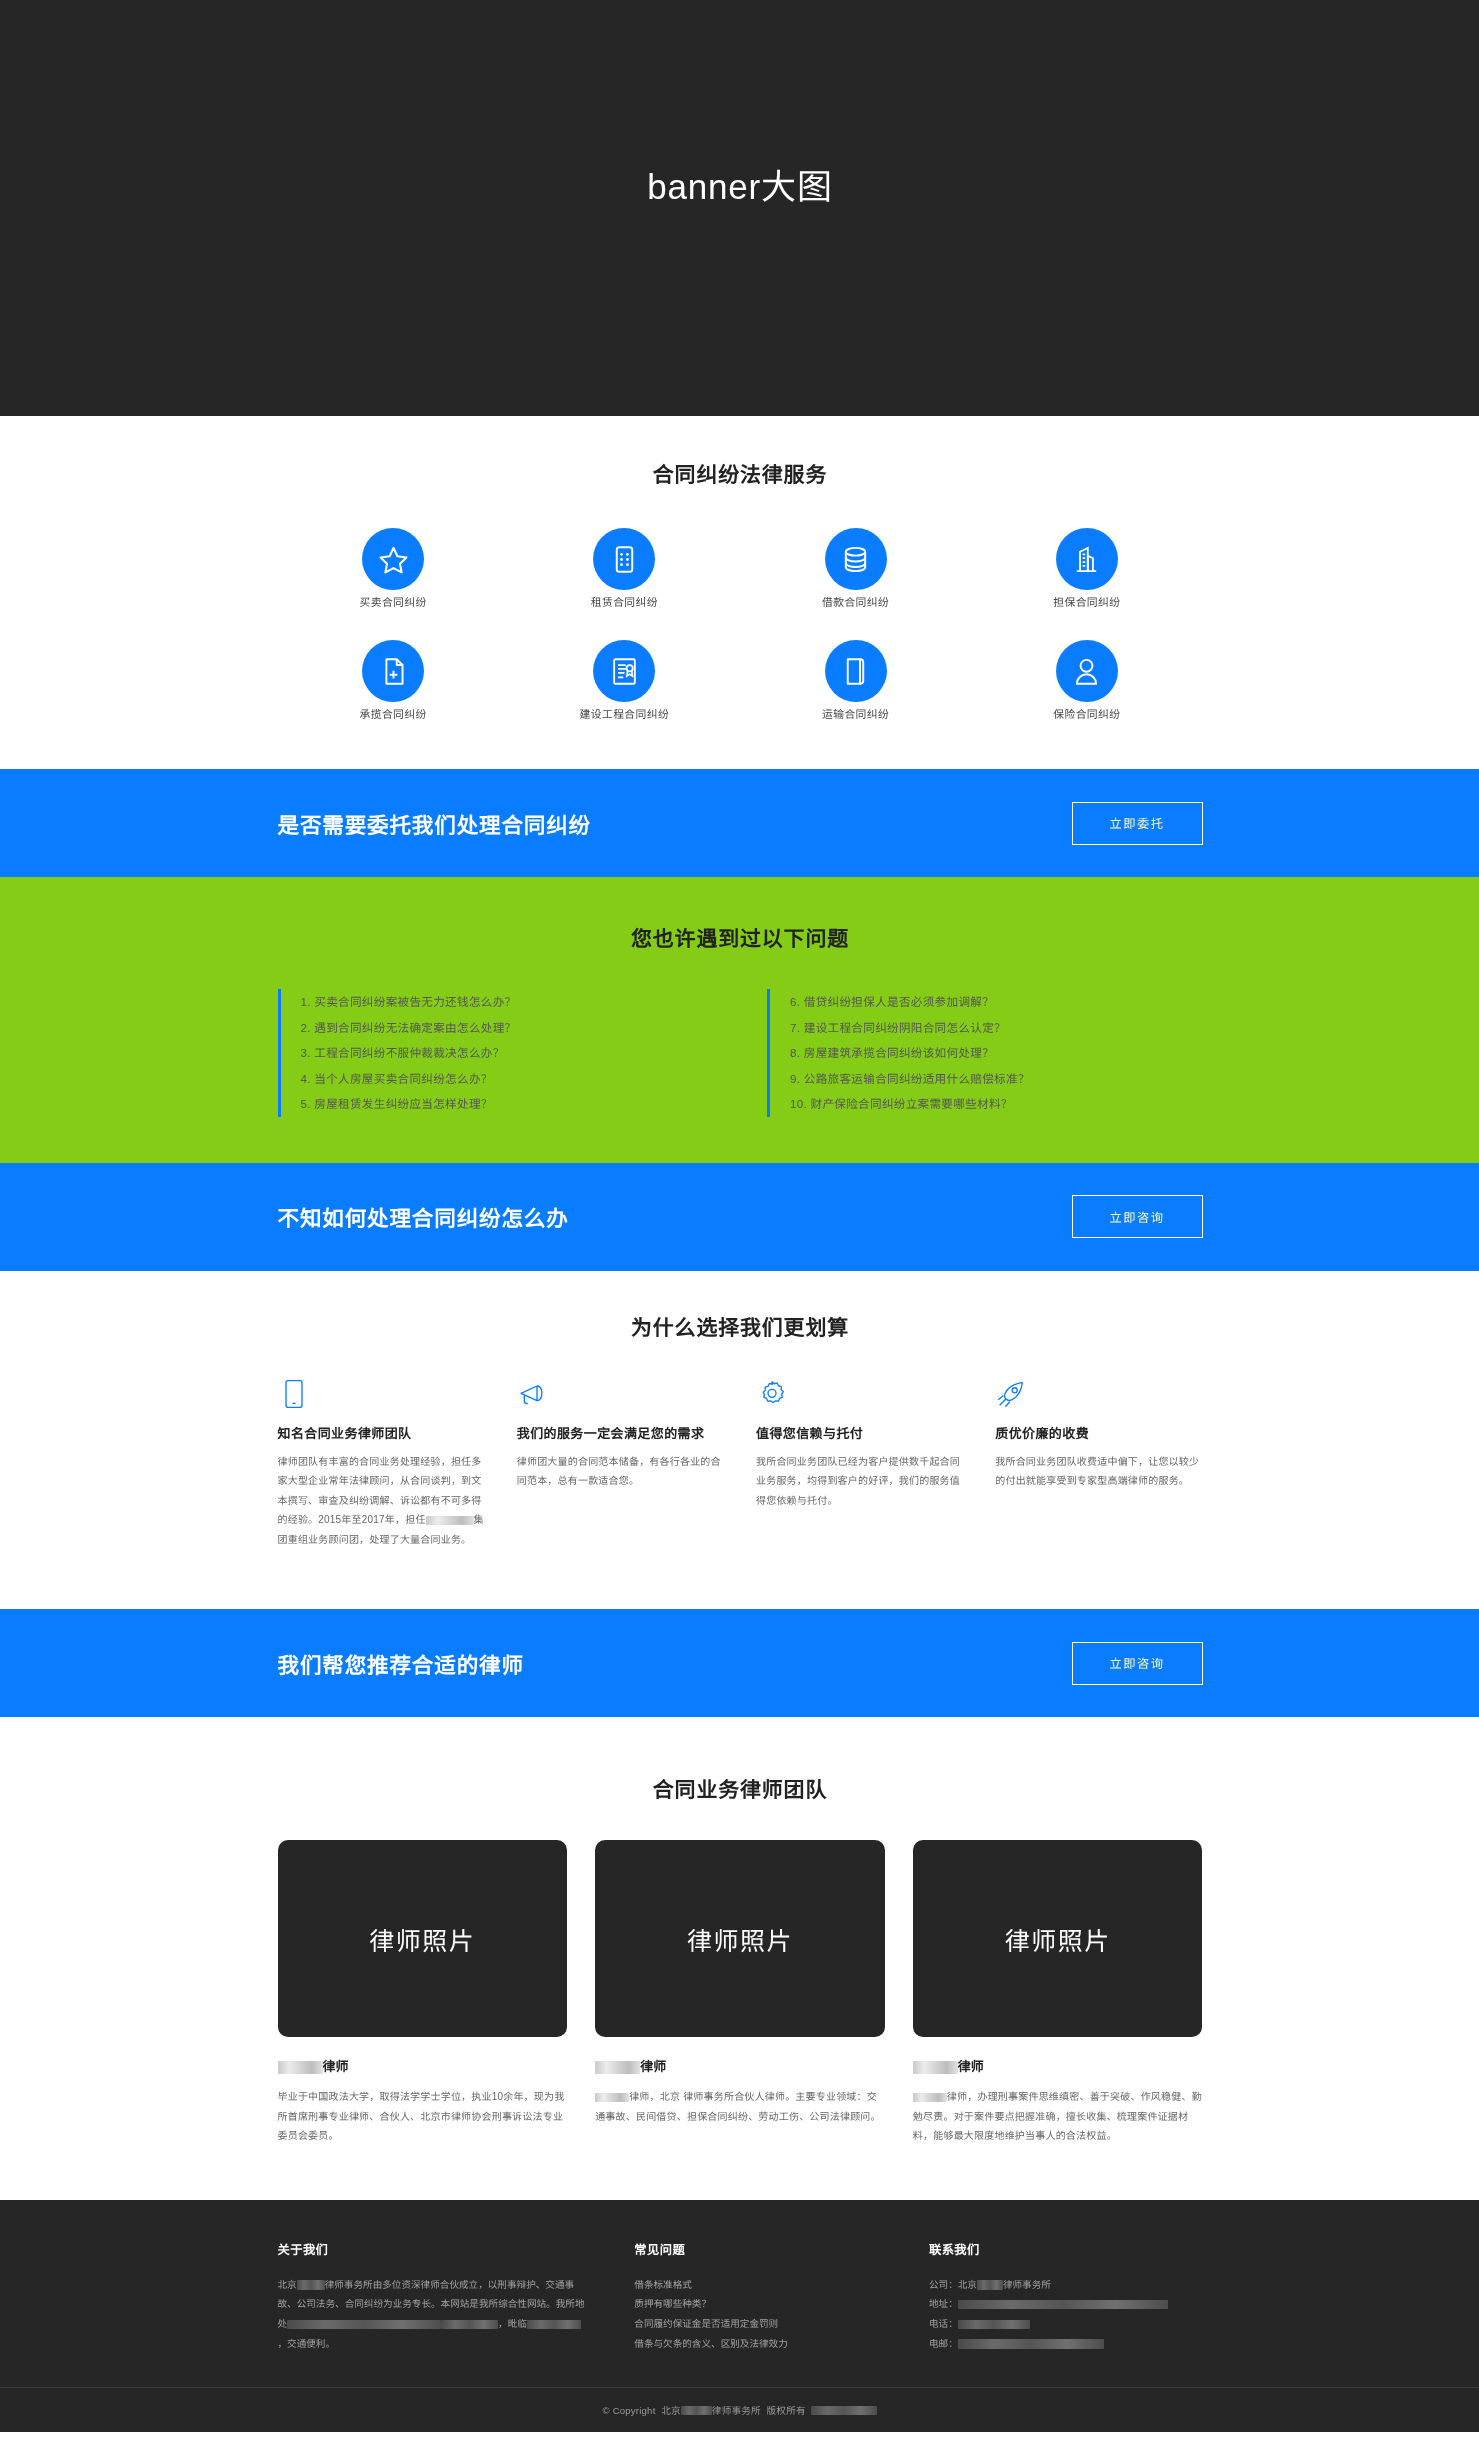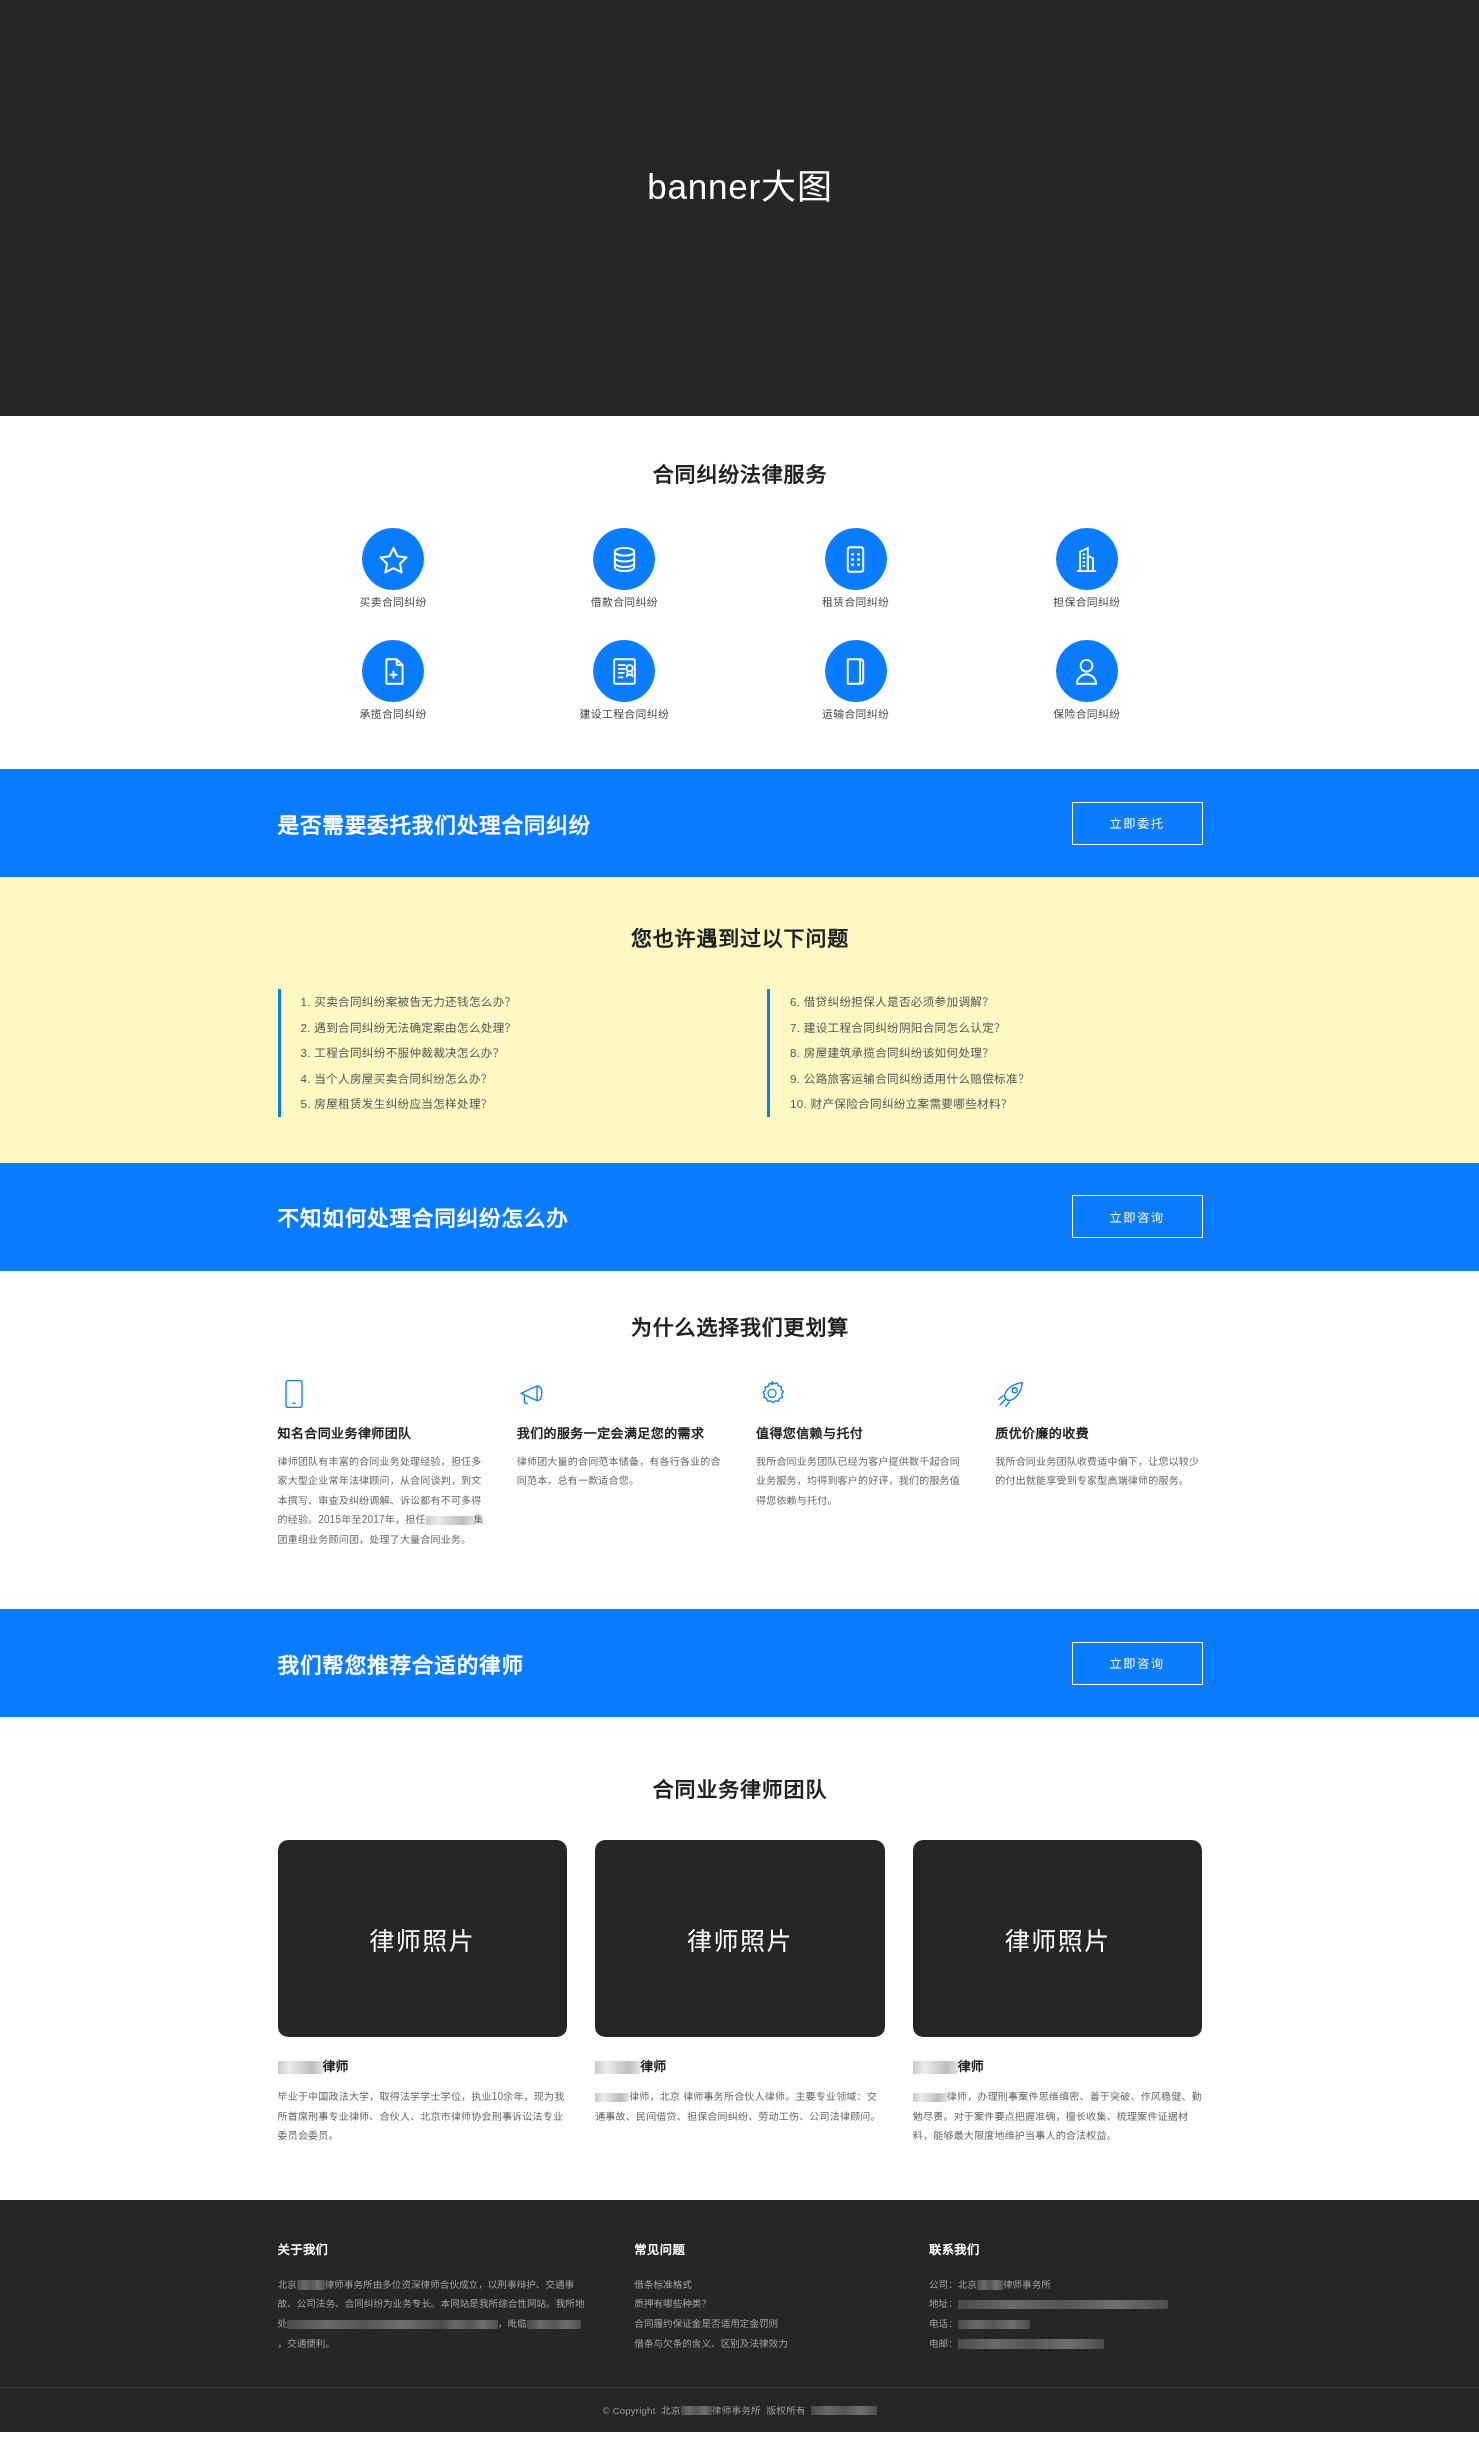--- a/index.html
+++ b/index.html
@@ -93,21 +93,21 @@
     font-family:inherit;
     letter-spacing:1.5px;
     cursor:pointer;
     display:flex;
     align-items:center;
     justify-content:center;
     text-align:center;
   }
 
   
-  .questions { background:#fef9c3; padding:45px 16px 46px; }
+  .questions { background:#84cc16; padding:45px 16px 46px; }
   .q-cols {
     display:grid;
     grid-template-columns:1fr 1fr;
     column-gap:54px;
     margin-top:37px;
   }
   .q-col {
     border-left:3.1px solid #0a7cff;
     padding-left:20px;
   }
@@ -251,42 +251,42 @@
           <svg viewBox="0 0 24 24" fill="none" stroke="#fff" stroke-width="1.6" stroke-linejoin="round">
               <polygon points="12,3 15,9.5 22,10.4 17,15.2 18.3,22 12,18.7 5.7,22 7,15.2 2,10.4 9,9.5"></polygon>
             </svg>
         </div>
         <div class="icon-label">买卖合同纠纷</div>
       </div>
 
       <div class="icon-cell">
         <div class="icon-circle">
           <svg viewBox="0 0 24 24" fill="none" stroke="#fff" stroke-width="1.5">
-              <ellipse cx="12" cy="6" rx="7.5" ry="3"></ellipse>
-              <path d="M4.5 6v12c0 1.7 3.4 3 7.5 3s7.5-1.3 7.5-3V6"></path>
-              <path d="M4.5 10.5c0 1.7 3.4 3 7.5 3s7.5-1.3 7.5-3"></path>
-              <path d="M4.5 14.8c0 1.7 3.4 3 7.5 3s7.5-1.3 7.5-3"></path>
-            </svg>
-        </div>
-        <div class="icon-label">借款合同纠纷</div>
-      </div>
-
-      <div class="icon-cell">
-        <div class="icon-circle">
-          <svg viewBox="0 0 24 24" fill="none" stroke="#fff" stroke-width="1.5">
               <rect x="6" y="2.5" width="12" height="19" rx="2"></rect>
               <circle cx="9.7" cy="8" r="1.1" fill="#fff" stroke="none"></circle>
               <circle cx="14.3" cy="8" r="1.1" fill="#fff" stroke="none"></circle>
               <circle cx="9.7" cy="12" r="1.1" fill="#fff" stroke="none"></circle>
               <circle cx="14.3" cy="12" r="1.1" fill="#fff" stroke="none"></circle>
               <circle cx="9.7" cy="16" r="1.1" fill="#fff" stroke="none"></circle>
               <circle cx="14.3" cy="16" r="1.1" fill="#fff" stroke="none"></circle>
             </svg>
         </div>
         <div class="icon-label">租赁合同纠纷</div>
+      </div>
+
+      <div class="icon-cell">
+        <div class="icon-circle">
+          <svg viewBox="0 0 24 24" fill="none" stroke="#fff" stroke-width="1.5">
+              <ellipse cx="12" cy="6" rx="7.5" ry="3"></ellipse>
+              <path d="M4.5 6v12c0 1.7 3.4 3 7.5 3s7.5-1.3 7.5-3V6"></path>
+              <path d="M4.5 10.5c0 1.7 3.4 3 7.5 3s7.5-1.3 7.5-3"></path>
+              <path d="M4.5 14.8c0 1.7 3.4 3 7.5 3s7.5-1.3 7.5-3"></path>
+            </svg>
+        </div>
+        <div class="icon-label">借款合同纠纷</div>
       </div>
 
       <div class="icon-cell">
         <div class="icon-circle">
           <svg viewBox="0 0 24 24" fill="none" stroke="#fff" stroke-width="1.4">
               <path d="M7 21V6l6-3v18"></path>
               <path d="M13 21V9l4 2v10"></path>
               <path d="M4.5 21h15"></path>
               <path d="M9 8h2M9 11h2M9 14h2M9 17h2"></path>
             </svg>

